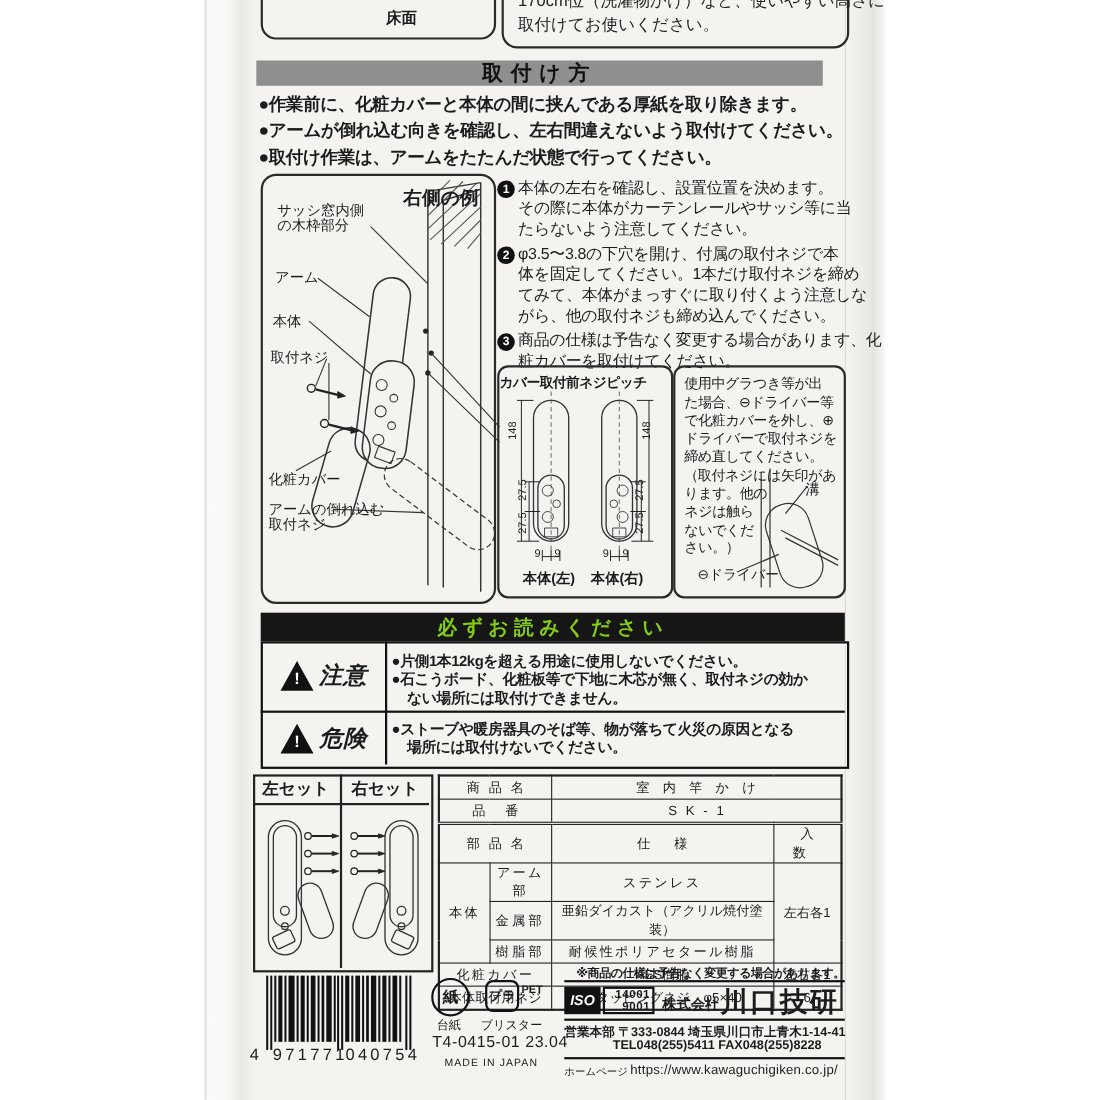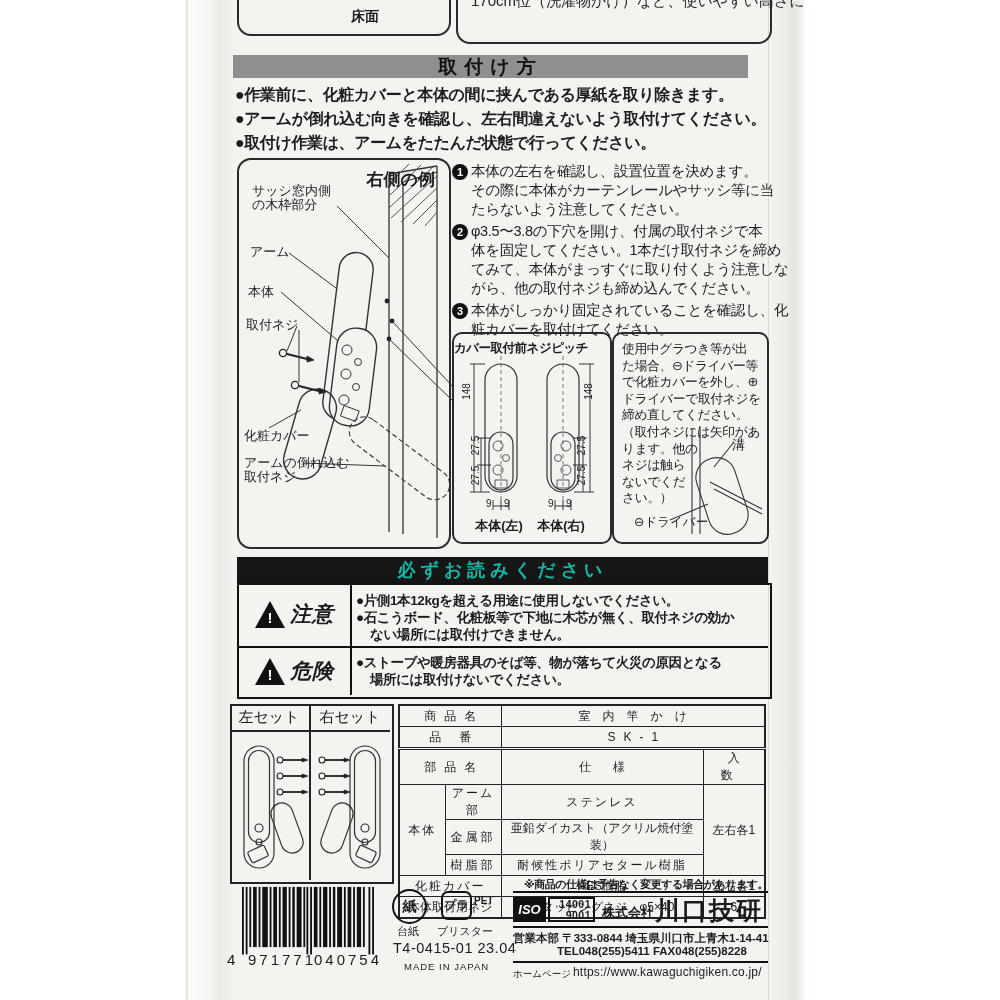--- a/index.html
+++ b/index.html
@@ -17,21 +17,21 @@
   .rbox{position:absolute;border:2px solid #2a2a2a;border-radius:14px;background:transparent;}
   
   #floor-label{font-size:14px;font-weight:bold;}
   #height-note{font-size:15px;line-height:22px;color:#222;}
   
   #install-bar{position:absolute;left:233px;top:55px;width:515px;height:23px;background:#8f8f8f;
     display:flex;align-items:center;justify-content:center;}
   #install-bar span{font-size:19px;font-weight:bold;letter-spacing:7px;color:#101010;text-align:center;}
   #read-bar{position:absolute;left:237px;top:557px;width:531px;height:26px;background:#161616;
     display:flex;align-items:center;justify-content:center;}
-  #read-bar span{font-size:18px;font-weight:bold;letter-spacing:5px;color:#14b8a6;}
+  #read-bar span{font-size:18px;font-weight:bold;letter-spacing:5px;color:#84cc16;}
   
   .note-line{font-size:16px;font-weight:bold;letter-spacing:-0.4px;}
   
   .dlabel{font-size:13px;font-weight:500;}
   #diagram-title{font-size:17px;font-weight:bold;}
   
   #steps{position:absolute;left:452px;top:162px;width:322px;}
   .step{display:flex;margin-bottom:3px;}
   .stepnum{flex:none;width:16px;height:16px;border-radius:50%;background:#111;color:#fff;
     font-size:11px;font-weight:bold;text-align:center;line-height:16px;margin:2px 3px 0 0;}
@@ -50,21 +50,21 @@
   .warn-label-wrap{position:absolute;display:flex;align-items:center;gap:5px;}
   .tri{position:relative;width:0;height:0;border-left:15px solid transparent;border-right:15px solid transparent;border-bottom:27px solid #111;}
   .tri span{position:absolute;left:-4px;top:7px;width:8px;text-align:center;color:#fff;font-size:15px;font-weight:bold;line-height:20px;}
   .warn-label{font-size:21px;font-weight:bold;letter-spacing:1px;font-style:italic;}
   .warn-line{font-size:13.5px;font-weight:bold;letter-spacing:-0.4px;}
   .indent{padding-left:14px;}
   
   #sets-box{position:absolute;left:230px;top:704px;width:160px;height:176px;border:2px solid #222;}
   #sets-div-v{position:absolute;left:309px;top:704px;width:1.5px;height:176px;background:#222;}
   #sets-div-h{position:absolute;left:230px;top:730px;width:160px;height:1.5px;background:#222;}
-  .set-label{position:absolute;width:78px;text-align:center;font-size:15px;font-weight:normal;top:708px;}
+  .set-label{position:absolute;width:78px;text-align:center;font-size:15px;font-weight:bold;top:708px;}
   
   #spec{position:absolute;left:398px;top:704px;border-collapse:collapse;border:2px solid #222;}
   #spec td{border:1px solid #222;font-size:12px;text-align:center;height:20px;padding:0 2px;}
   #spec tr.dbl td{border-bottom:3px double #222;}
   .ls2{letter-spacing:2px;} .ls3{letter-spacing:3px;} .ls8{letter-spacing:8px;text-indent:8px;}
   .ls12{letter-spacing:12px;text-indent:12px;} .ls14{letter-spacing:14px;text-indent:14px;}
   .ls18{letter-spacing:18px;text-indent:18px;} .ls22{letter-spacing:22px;text-indent:22px;}
   #spec-note{position:absolute;left:398px;top:877px;width:370px;text-align:right;font-size:11px;font-weight:bold;letter-spacing:-0.5px;}
   
   .bc-digit{font-size:15px;letter-spacing:3px;font-family:"Liberation Sans","DejaVu Sans",sans-serif;}
@@ -108,20 +108,21 @@
           <line x1="155" y1="0" x2="155" y2="22"></line>
           <path d="M151,16 L155,24 L159,16" fill="#222"></path>
         </g>
     </svg>
     <span class="t" id="floor-label" style="left:112px;top:78px;">床面</span>
   </div>
 
   <div class="rbox" style="left:456px;top:-72px;width:312px;height:112px;">
     <div id="height-note" style="position:absolute;left:13px;top:60px;">
       <div class="t" style="position:relative;white-space:nowrap;">170cm位（洗濯物かけ）など、使いやすい高さに</div>
+      <div class="t" style="position:relative;white-space:nowrap;">取付けてお使いください。</div>
     </div>
   </div>
 
   <div id="install-bar">
     <span>取付け方</span>
   </div>
 
   <div class="t note-line" style="left:235px;top:85px;">●作業前に、化粧カバーと本体の間に挟んである厚紙を取り除きます。</div>
   <div class="t note-line" style="left:235px;top:109px;">●アームが倒れ込む向きを確認し、左右間違えないよう取付けてください。</div>
   <div class="t note-line" style="left:235px;top:133px;">●取付け作業は、アームをたたんだ状態で行ってください。</div>
@@ -199,21 +200,21 @@
       <div>
         <div class="step-line">φ3.5〜3.8の下穴を開け、付属の取付ネジで本</div>
         <div class="step-line">体を固定してください。1本だけ取付ネジを締め</div>
         <div class="step-line">てみて、本体がまっすぐに取り付くよう注意しな</div>
         <div class="step-line">がら、他の取付ネジも締め込んでください。</div>
       </div>
     </div>
     <div class="step">
       <span class="stepnum">3</span>
       <div>
-        <div class="step-line">本体がしっかり固定されていることを確認し、化</div>
+        <div class="step-line">商品の仕様は予告なく変更する場合があります、化</div>
         <div class="step-line">粧カバーを取付けてください。</div>
       </div>
     </div>
   </div>
 
   <div class="sbox" style="left:452px;top:332px;width:156px;height:208px;">
     <div class="t" id="pitch-title" style="position:absolute;left:0;top:6px;width:134px;text-align:center;">カバー取付前ネジピッチ</div>
     <svg width="156" height="208" viewBox="0 0 156 208">
       <g stroke="#333" stroke-width="1.2" fill="none">
         <rect x="31" y="30" width="32" height="128" rx="16"></rect>

